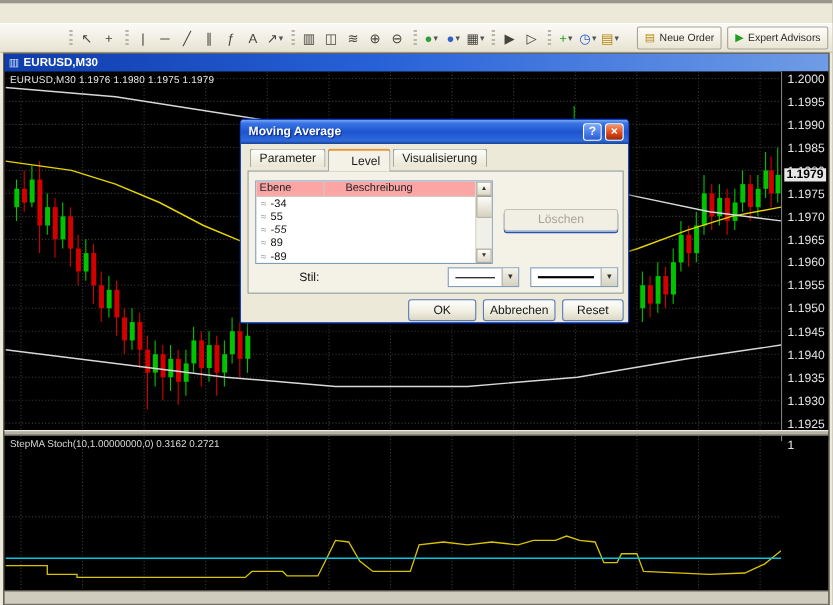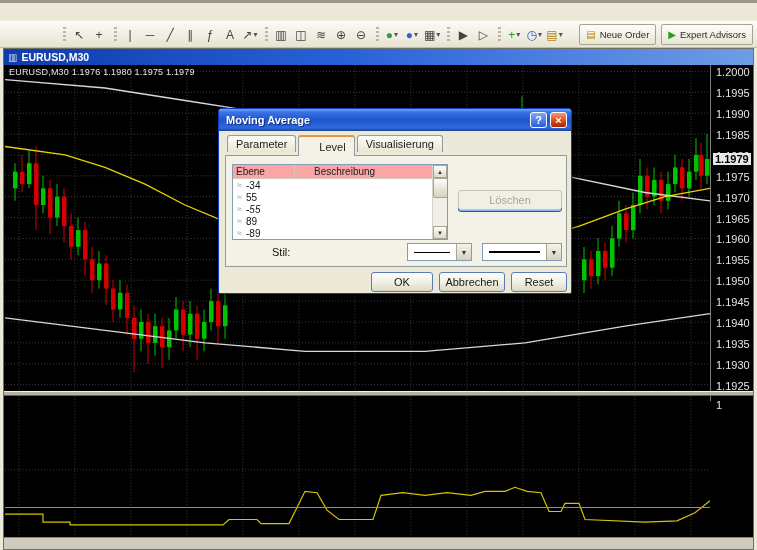--- a/index.html
+++ b/index.html
@@ -357,20 +357,21 @@
           <line x1="406" y1="0" x2="406" y2="141" stroke="#3a3a3a" stroke-dasharray="1,2"></line>
           <line x1="462" y1="0" x2="462" y2="141" stroke="#3a3a3a" stroke-dasharray="1,2"></line>
           <line x1="518" y1="0" x2="518" y2="141" stroke="#3a3a3a" stroke-dasharray="1,2"></line>
           <line x1="574" y1="0" x2="574" y2="141" stroke="#3a3a3a" stroke-dasharray="1,2"></line>
           <line x1="630" y1="0" x2="630" y2="141" stroke="#3a3a3a" stroke-dasharray="1,2"></line>
           <line x1="686" y1="0" x2="686" y2="141" stroke="#3a3a3a" stroke-dasharray="1,2"></line>
           <line x1="0" y1="73.9" x2="705" y2="73.9" stroke="#3a3a3a" stroke-dasharray="1,2"></line>
           <polyline points="0,118.2 38,118.2 38,126.2 65,126.2 65,128.9 218,128.9 224,123.5 252,123.5 256,127.6 284,127.6 292,111.5 300,95.3 312,96.7 322,114.1 334,123.5 368,123.5 376,99.4 398,96.7 420,99.4 442,96.7 466,99.4 480,95.3 500,95.3 510,91.3 522,95.3 536,96.7 544,115.5 556,115.5 560,107.4 574,107.4 580,123.5 640,126.2 672,124.9 690,116.8 705,104.7" fill="none" stroke="#d8c300" stroke-width="1.2"></polyline>
           <polyline points="0,111.5 705,111.5" fill="none" stroke="#00c8e0" stroke-width="1.2"></polyline>
         </svg>
+      <div class="ind-label">StepMA Stoch(10,1.00000000,0) 0.3162 0.2721</div>
     </div>
 
     <div class="bottom-strip"></div>
     <div class="price-axis" id="price-axis">
         <div class="ax-label" style="top: 1px;">1.2000</div>
         <div class="ax-label" style="top: 22px;">1.1995</div>
         <div class="ax-label" style="top: 43px;">1.1990</div>
         <div class="ax-label" style="top: 64px;">1.1985</div>
         <div class="ax-label" style="top: 85px;">1.1980</div>
         <div class="ax-label" style="top: 106px;">1.1975</div>

